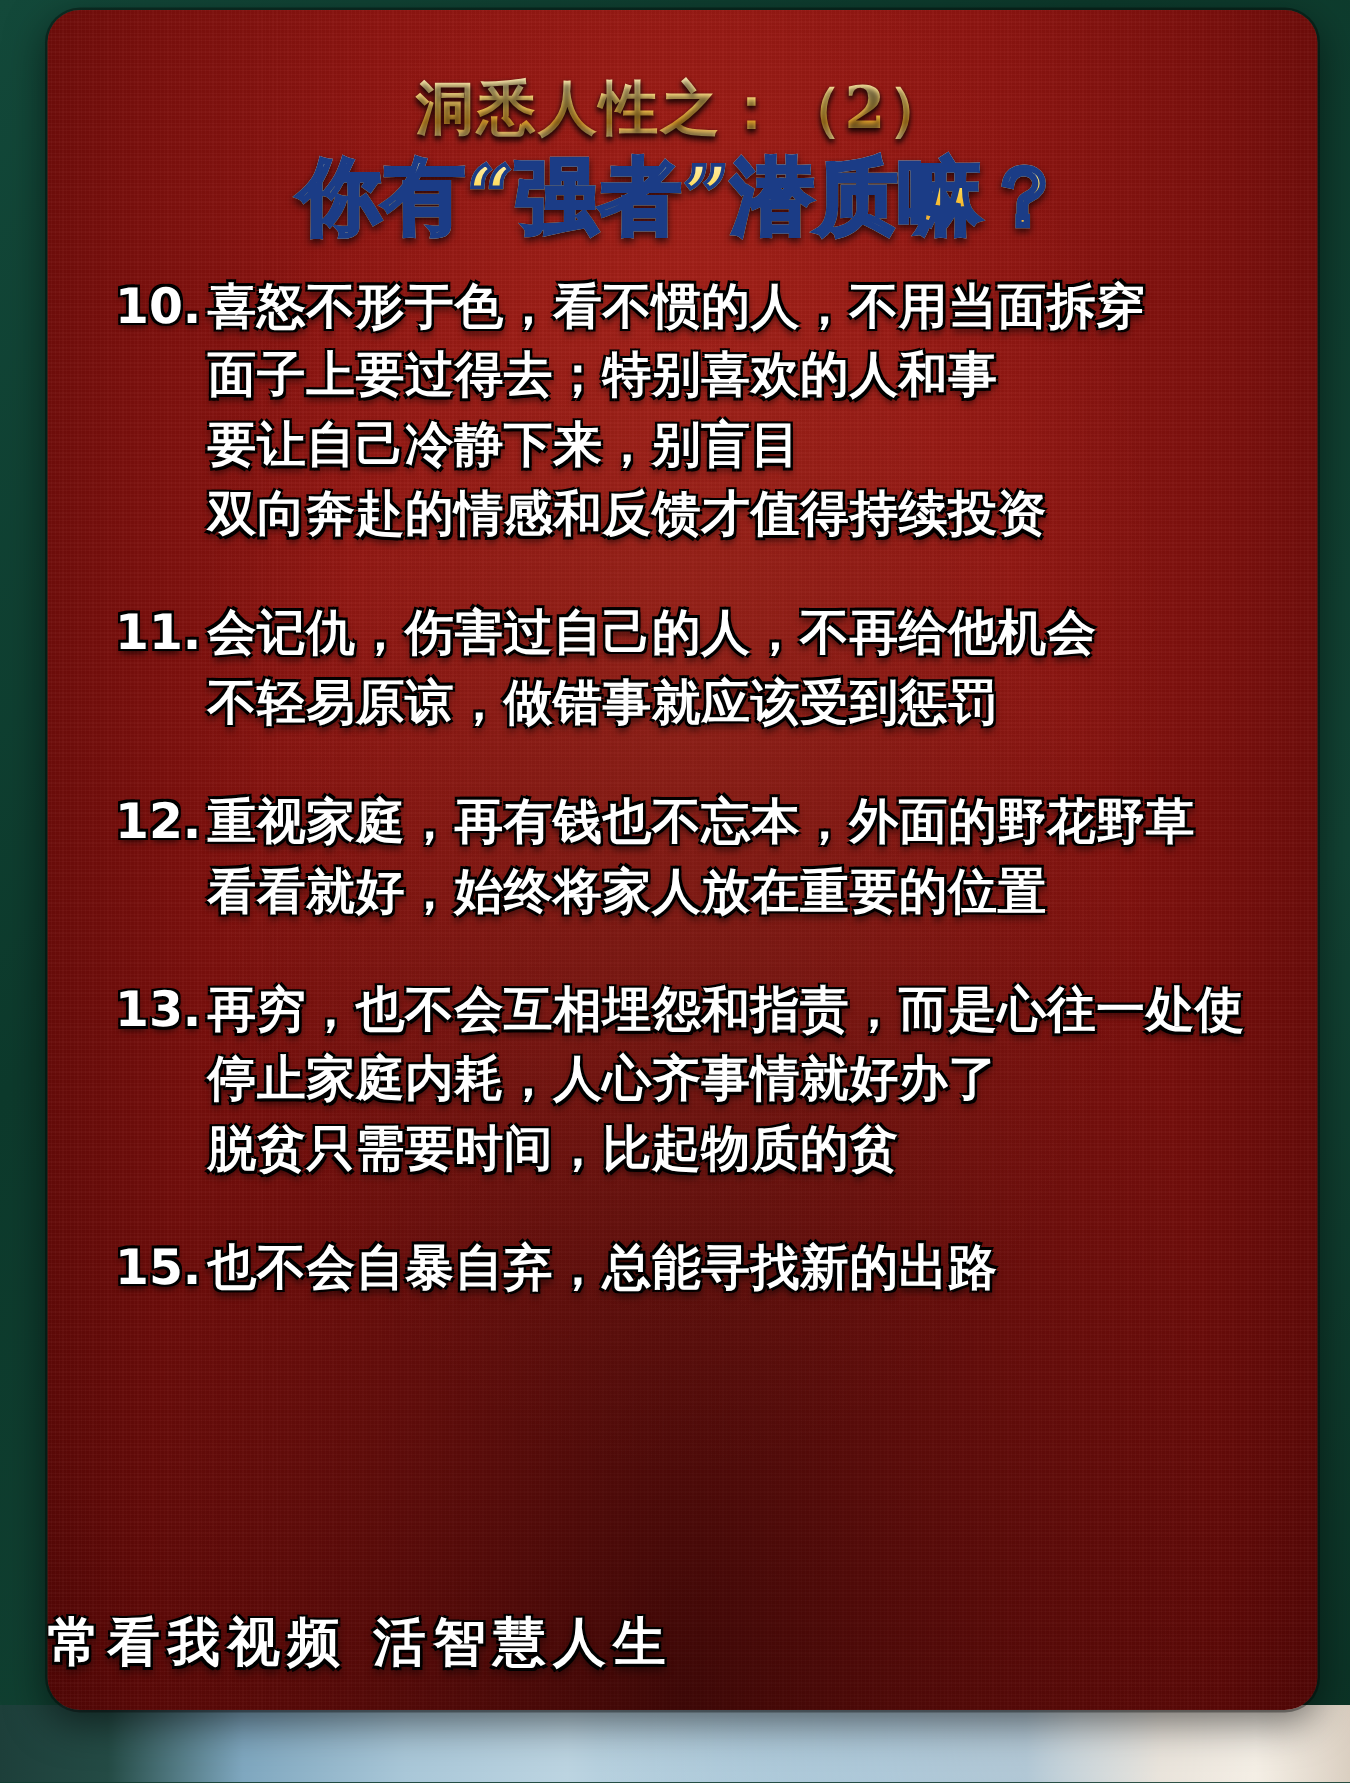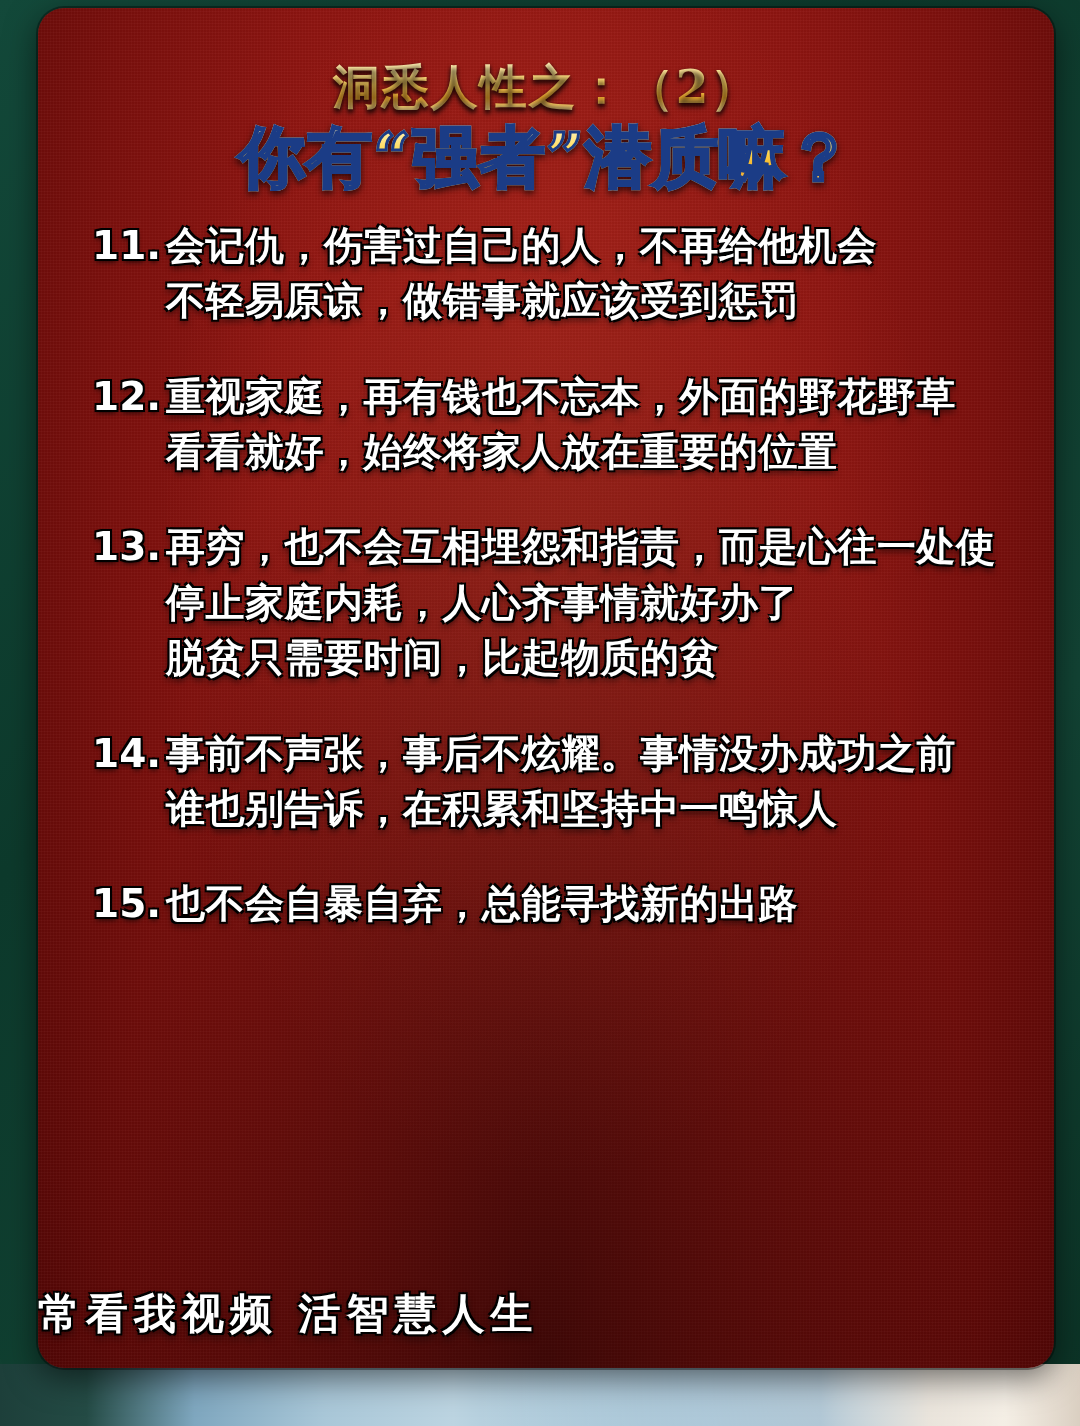--- a/index.html
+++ b/index.html
@@ -197,20 +197,29 @@
 
   <div id="card">
     <div id="card-inner">
 
       <div class="title-line1">洞悉人性之：（2）</div>
 
       <div class="title-line2">你有“强者”潜质嘛？</div>
 
       <div id="list">
           <div class="item">
+            <div class="item-num">10.</div>
+            <div class="item-lines">
+              <div class="line">喜怒不形于色，看不惯的人，不用当面拆穿</div>
+              <div class="line">面子上要过得去；特别喜欢的人和事</div>
+              <div class="line">要让自己冷静下来，别盲目</div>
+              <div class="line">双向奔赴的情感和反馈才值得持续投资</div>
+            </div>
+          </div>
+          <div class="item">
             <div class="item-num">11.</div>
             <div class="item-lines">
               <div class="line">会记仇，伤害过自己的人，不再给他机会</div>
               <div class="line">不轻易原谅，做错事就应该受到惩罚</div>
             </div>
           </div>
           <div class="item">
             <div class="item-num">12.</div>
             <div class="item-lines">
               <div class="line">重视家庭，再有钱也不忘本，外面的野花野草</div>
@@ -219,27 +228,20 @@
           </div>
           <div class="item">
             <div class="item-num">13.</div>
             <div class="item-lines">
               <div class="line">再穷，也不会互相埋怨和指责，而是心往一处使</div>
               <div class="line">停止家庭内耗，人心齐事情就好办了</div>
               <div class="line">脱贫只需要时间，比起物质的贫</div>
             </div>
           </div>
           <div class="item">
-            <div class="item-num">14.</div>
-            <div class="item-lines">
-              <div class="line">事前不声张，事后不炫耀。事情没办成功之前</div>
-              <div class="line">谁也别告诉，在积累和坚持中一鸣惊人</div>
-            </div>
-          </div>
-          <div class="item">
             <div class="item-num">15.</div>
             <div class="item-lines">
               <div class="line">也不会自暴自弃，总能寻找新的出路</div>
             </div>
           </div>
         </div>
 
     </div>
 
     <div id="footer">

